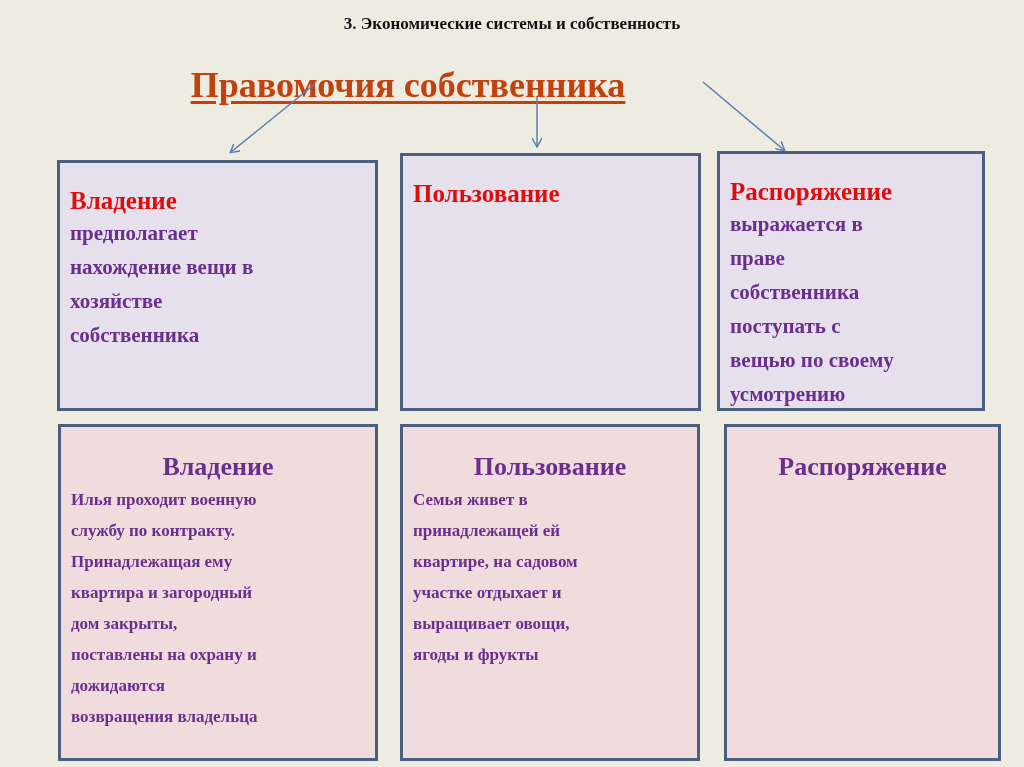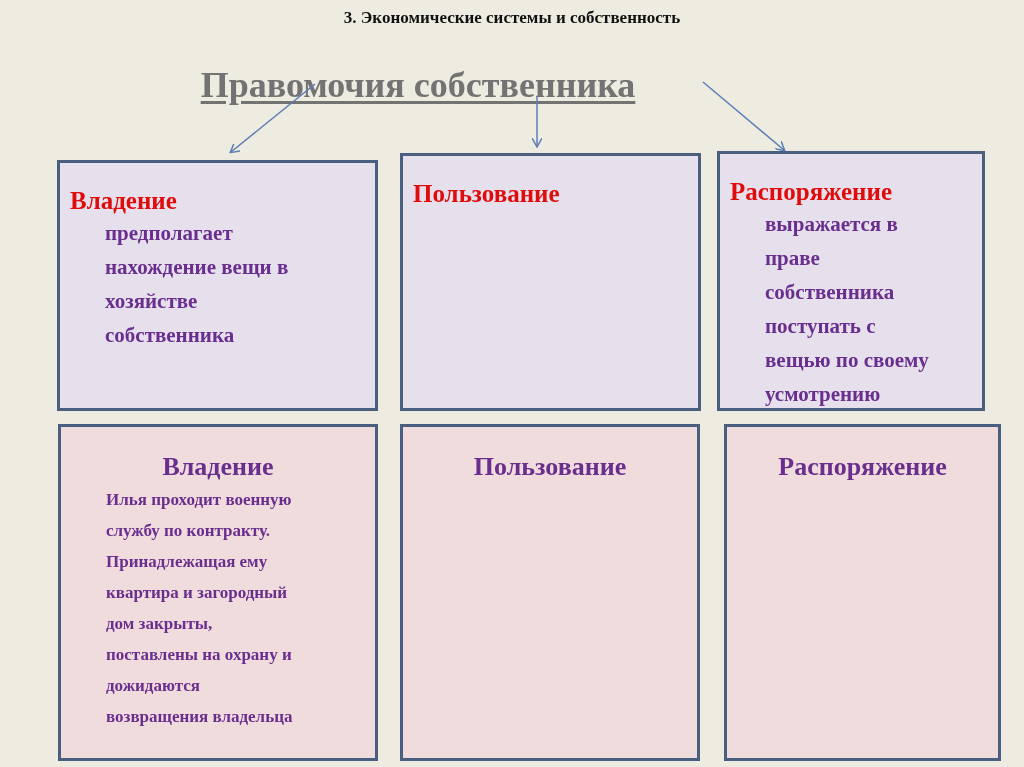--- a/index.html
+++ b/index.html
@@ -3,41 +3,41 @@
 <meta charset="utf-8">
 <style>
   html, body { margin: 0; padding: 0; }
   body {
     width: 1024px; height: 767px; overflow: hidden;
     background: #eeebe1;
     position: relative;
     font-family: "Liberation Serif", "DejaVu Serif", serif;
   }
   .slide-title {
-    position: absolute; left: 0; top: 8px; width: 1024px;
+    position: absolute; left: 0; top: 14px; width: 1024px;
     text-align: center; font-weight: bold; font-size: 17px; color: #111;
   }
   .main-heading {
-    position: absolute; left: 10px; top: 64px; width: 816px;
+    position: absolute; left: 0; top: 64px; width: 816px;
     text-align: center; font-weight: bold; font-size: 36px;
-    color: #737373; text-decoration: underline; text-decoration-thickness: 3px;
+    color: #c2410c; text-decoration: underline; text-decoration-thickness: 3px;
     text-underline-offset: 4px;
   }
   svg.arrows { position: absolute; left: 0; top: 0; width: 1024px; height: 767px; pointer-events: none; }
   .box {
     position: absolute; box-sizing: border-box;
     border: 3px solid #4a5f7f;
     padding: 23px 10px;
     font-weight: bold; color: #6a2e8e;
   }
   .box.top { background: #e5e0ec; }
   .box.bottom { background: #f0dcdc; }
   .box .term-red { color: #e00b0b; font-size: 25px; line-height: 30px; display: block; }
   .box .term-purple { color: #6a2e8e; font-size: 26px; line-height: 34px; display: block; text-align: center; }
-  .box .desc { font-size: 21px; line-height: 34px; display: block; white-space: pre-line; margin-left: 35px; }
+  .box .desc { font-size: 21px; line-height: 34px; display: block; white-space: pre-line; }
   .box.bottom .desc { font-size: 17px; line-height: 31px; }
 </style>
 </head>
 <body>
 
 <div class="slide-title">3. Экономические системы и собственность</div>
 <div class="main-heading">Правомочия собственника</div>
 
 <svg class="arrows" viewBox="0 0 1024 767">
   <defs>
@@ -79,17 +79,23 @@
 Принадлежащая ему
 квартира и загородный
 дом закрыты,
 поставлены на охрану и
 дожидаются
 возвращения владельца</span>
 </div>
 
 <div class="box bottom" style="left:400px; top:424px; width:300px; height:337px;">
   <span class="term-purple">Пользование</span>
+  <span class="desc">Семья живет в
+принадлежащей ей
+квартире, на садовом
+участке отдыхает и
+выращивает овощи,
+ягоды и фрукты</span>
 </div>
 
 <div class="box bottom" style="left:724px; top:424px; width:277px; height:337px;">
   <span class="term-purple">Распоряжение</span>
 </div>
 
 </body></html>

